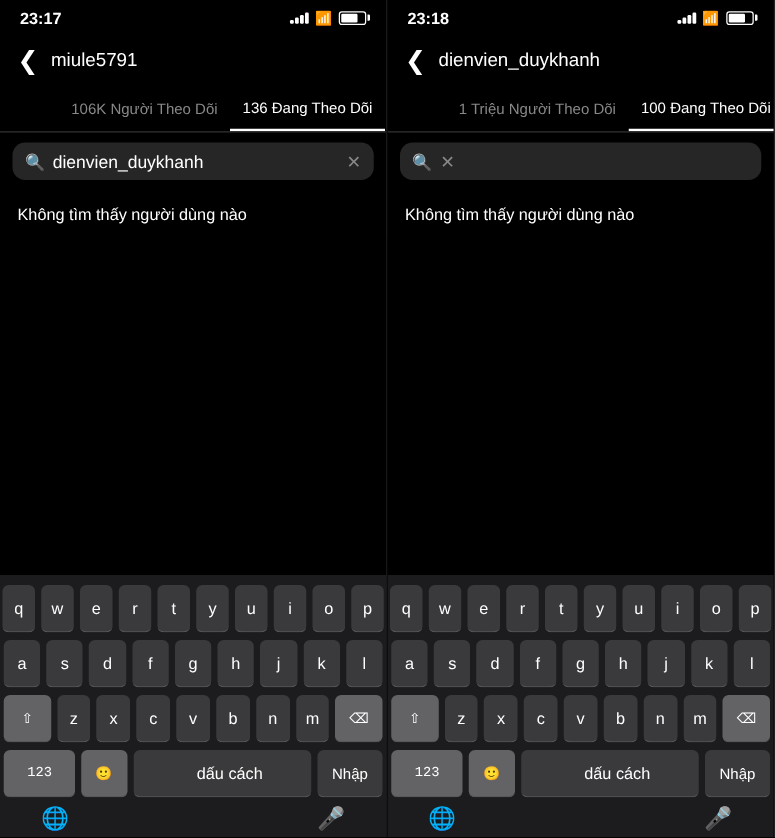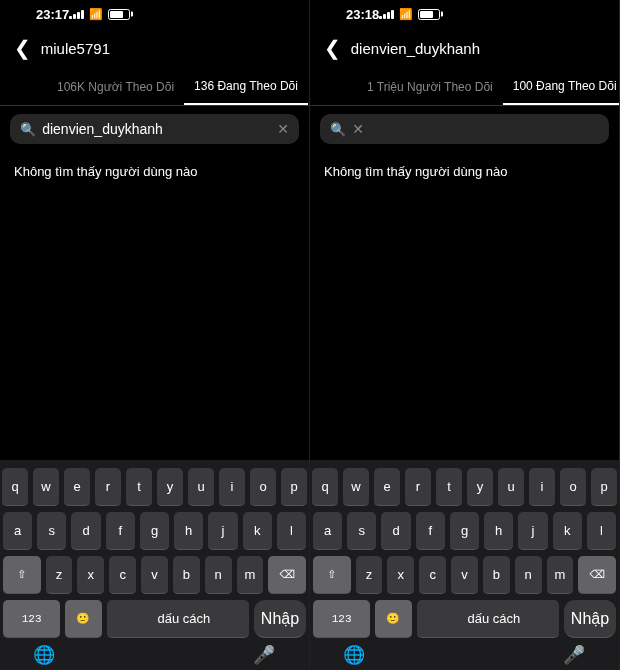--- a/index.html
+++ b/index.html
@@ -21,23 +21,23 @@
       flex-direction: column;
       border-right: 1px solid #222;
       overflow: hidden;
     }
 
     
     .status-bar {
       height: 28px;
       display: flex;
       align-items: center;
+      justify-content: space-between;
       padding: 0 16px;
       flex-shrink: 0;
-      margin-left: 20px;
     }
     .status-time {
       color: #fff;
       font-size: 13px;
       font-weight: 600;
     }
     .status-icons {
       display: flex;
       align-items: center;
       gap: 5px;
@@ -213,22 +213,21 @@
     }
     .key.space {
       flex: 5;
       max-width: none;
       font-size: 13px;
       padding-left: 12px;
     }
     .key.enter {
       flex: 2;
       max-width: none;
-      font-size: 16px;
-      border-radius: 11px;
+      font-size: 12px;
     }
     .bottom-bar {
       height: 22px;
       display: flex;
       align-items: center;
       justify-content: space-between;
       padding: 0 30px;
     }
     .globe-icon, .mic-icon {
       color: #fff;

